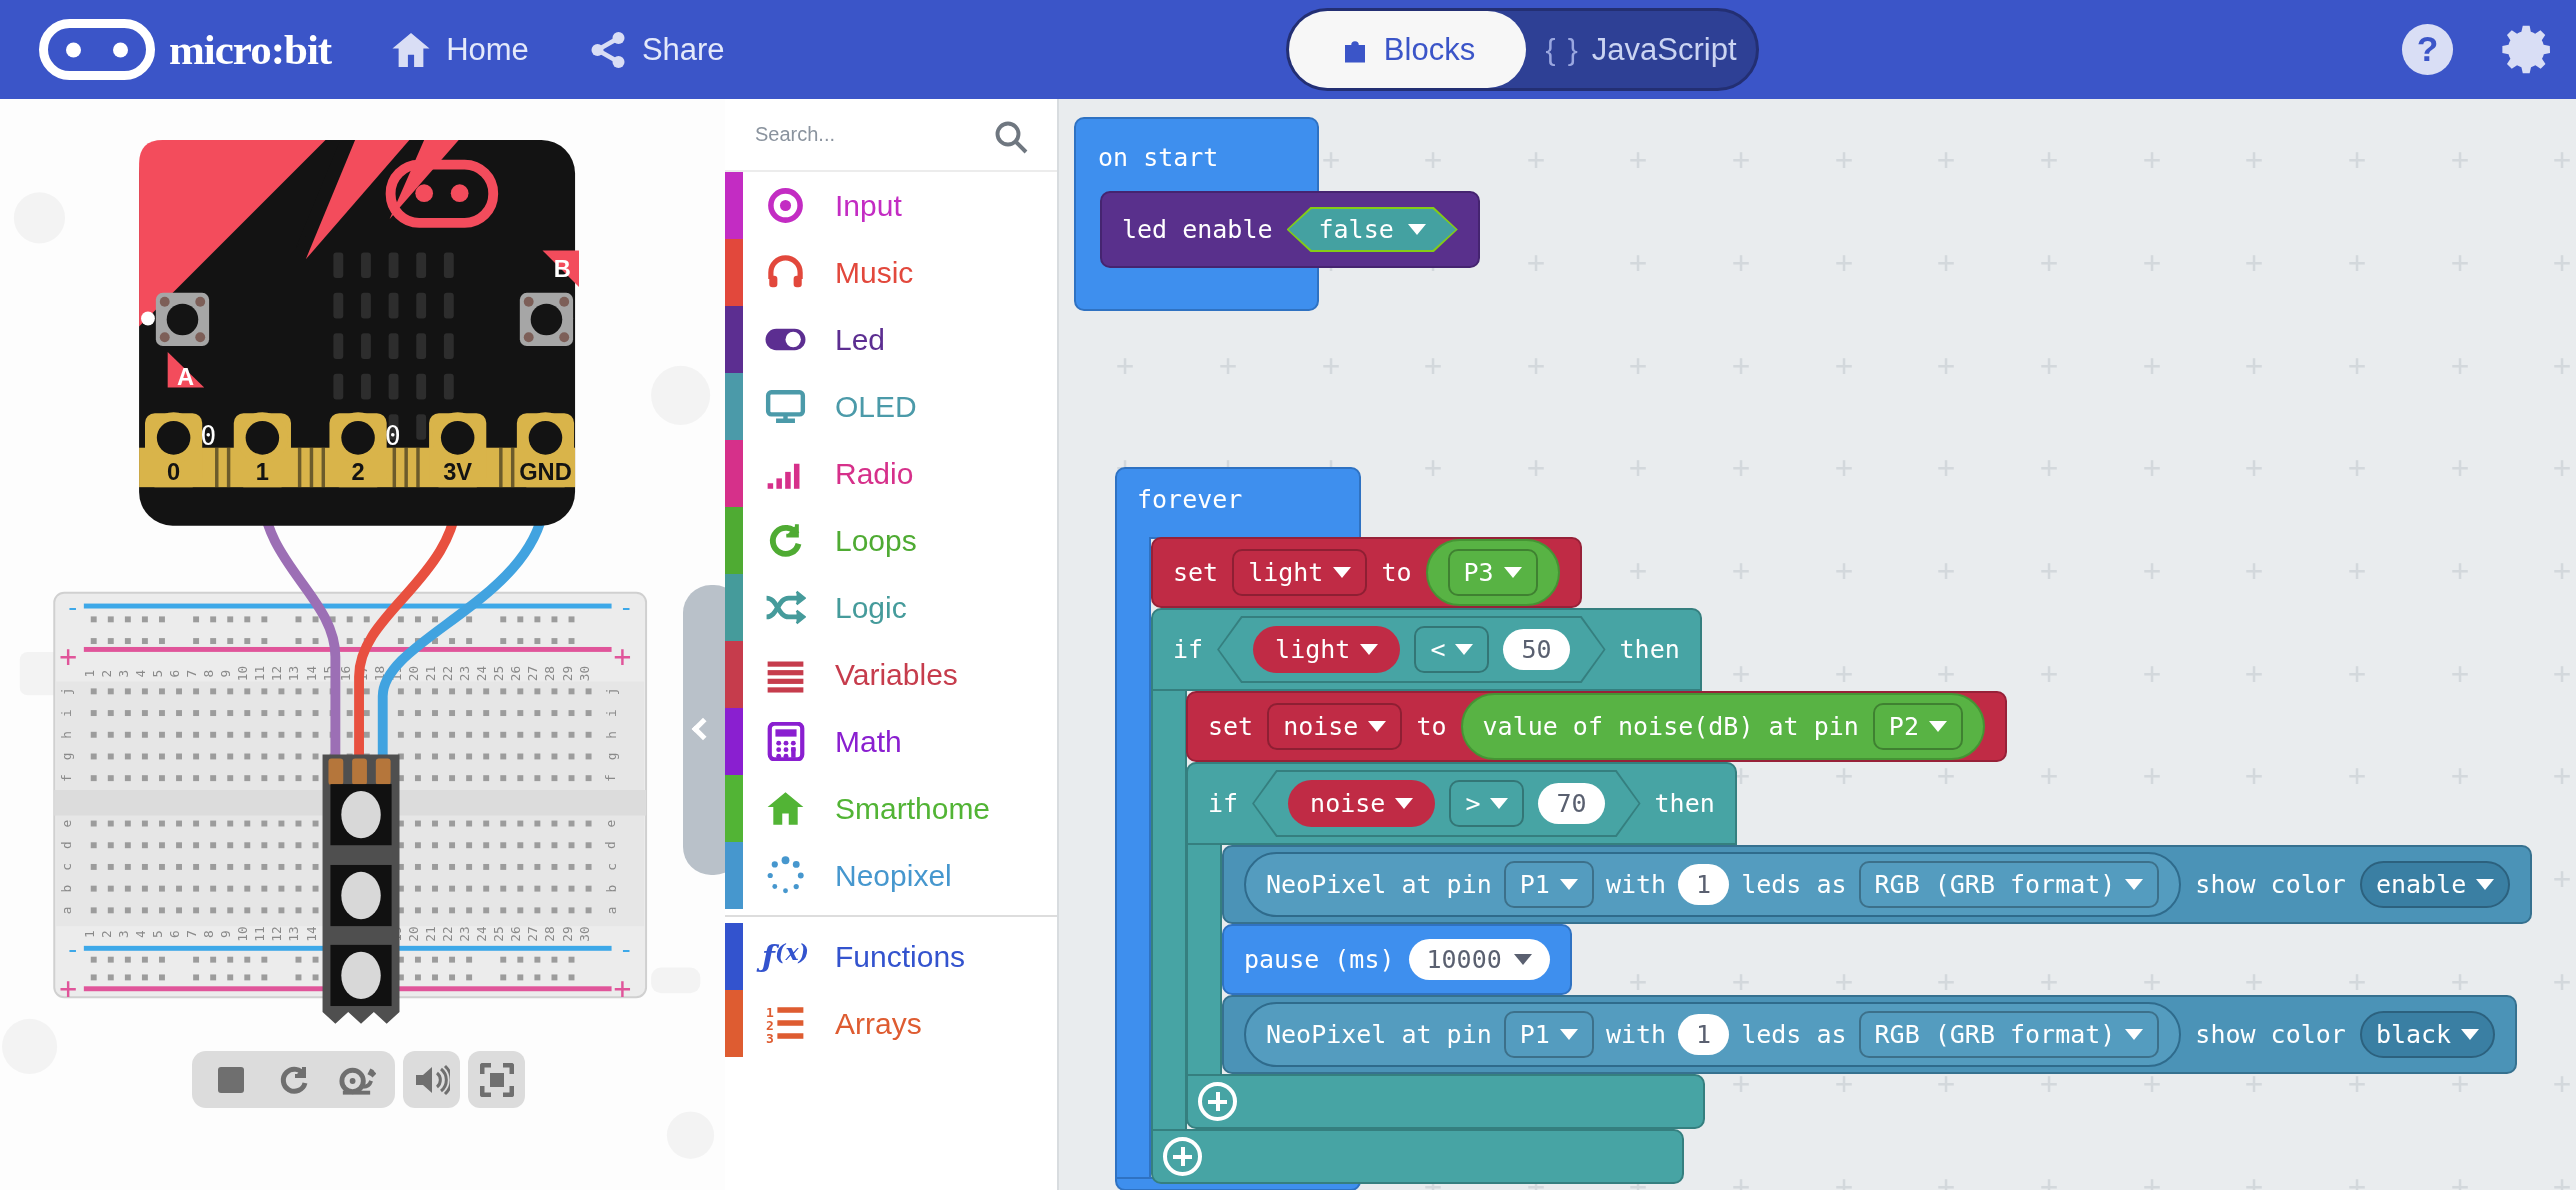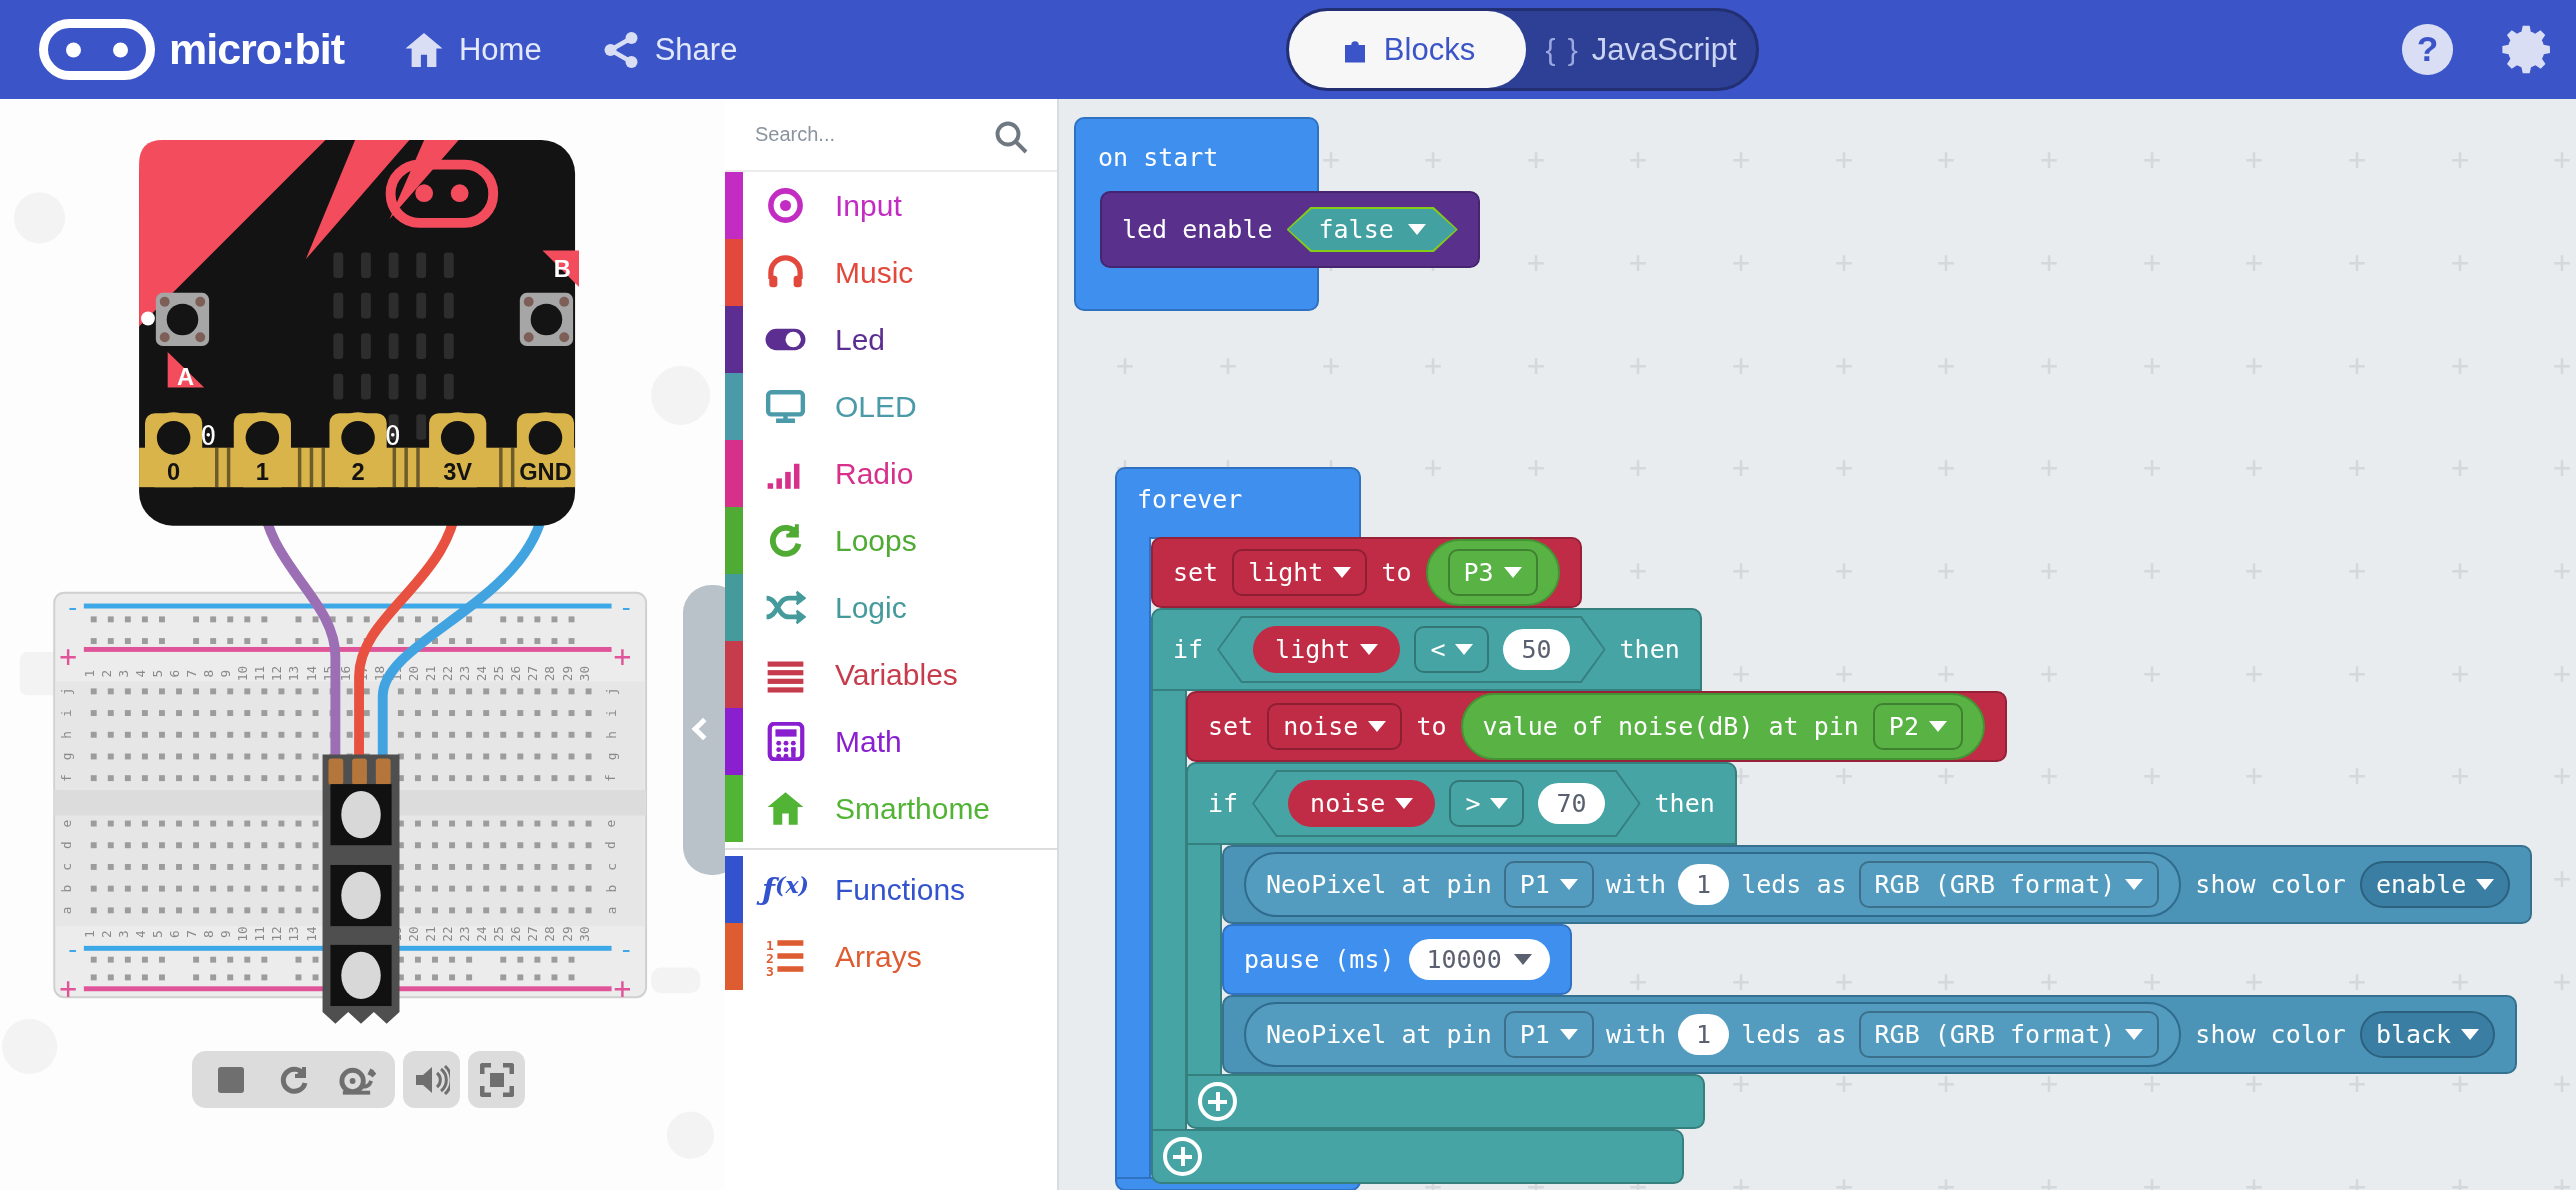--- a/index.html
+++ b/index.html
@@ -1,21 +1,21 @@
 <!DOCTYPE html>
 <html><head>
 <meta charset="utf-8">
 <style>
   * { margin:0; padding:0; box-sizing:border-box; }
   html,body { width:2576px; height:1190px; overflow:hidden; font-family:"Liberation Sans", sans-serif; }
   .app { position:relative; width:2576px; height:1190px; background:#fff; }
 
   
   .header { position:absolute; left:0; top:0; width:2576px; height:99px; background:#3B55C8; display:flex; align-items:center; z-index:30; }
-  .brand { display:flex; align-items:center; gap:14px; margin-left:39px; }
+  .brand { display:flex; align-items:center; gap:14px; margin-left:39px;font-family:Liberation Serif, serif; }
   .brand-logo { width:116px; height:61px; border:9px solid #fff; border-radius:32px; position:relative; }
   .brand-logo .eye { position:absolute; top:50%; transform:translateY(-50%); width:15px; height:15px; background:#fff; border-radius:50%; }
   .brand-logo .eye.l { left:18px; } .brand-logo .eye.r { right:18px; }
   .brand-name { color:#fff; font-size:43px; font-weight:bold; letter-spacing:-1px; }
   .navbtn { display:flex; align-items:center; gap:16px; color:#E4E9FA; font-size:31px; margin-left:61px; cursor:pointer; }
   .navbtn svg { fill:#D9DEF5; }
   .toggle-wrap { position:absolute; left:1286px; top:8px; width:473px; height:83px; background:#2E4095; border:3px solid #232F73; border-radius:986px; display:flex; align-items:center; }
   .toggle-blocks { width:237px; height:77px; background:#F7F7F7; border-radius:986px; display:flex; align-items:center; justify-content:center; gap:14px; color:#3B55C8; font-size:31px; cursor:pointer; }
   .toggle-js { flex:1; display:flex; align-items:center; justify-content:center; gap:12px; font-size:31px; cursor:pointer; }
   .toggle-js .braces { color:#9AA7E0; font-size:30px; letter-spacing:2px; }
@@ -963,20 +963,36 @@
     <div class="cat" style="--c: #52B435;">
         <div class="strip"></div>
       <span class="icon">
           <svg width="39" height="39" viewBox="0 0 24 24" fill="currentColor">
             <path d="M12 2 L23 11 H19.5 V22 H14 V15 H10 V22 H4.5 V11 H1 Z"></path>
           </svg>
         </span>
       <span class="lbl">Smarthome</span>
       </div>
 
+    <div class="cat" style="--c: #4697CE;">
+        <div class="strip"></div>
+      <span class="icon">
+          <svg width="39" height="39" viewBox="0 0 24 24" fill="currentColor">
+            <circle cx="12" cy="2.6" r="2.4"></circle>
+            <circle cx="18.6" cy="5.2" r="2.1"></circle>
+            <circle cx="21.4" cy="12" r="1.8"></circle>
+            <circle cx="18.6" cy="18.8" r="1.6"></circle>
+            <circle cx="12" cy="21.4" r="1.5"></circle>
+            <circle cx="5.4" cy="18.8" r="1.5"></circle>
+            <circle cx="2.6" cy="12" r="1.6"></circle>
+            <circle cx="5.4" cy="5.2" r="1.9"></circle>
+          </svg>
+        </span>
+      <span class="lbl">Neopixel</span>
+      </div>
 
     <div class="tb-divider"></div>
 
 
     <div class="cat" style="--c: #3353CE;">
         <div class="strip"></div>
       <span class="icon" style="font:italic bold 30px 'DejaVu Serif',serif;">ƒ<tspan></tspan><span style="font-size:22px">(x)</span></span>
       <span class="lbl">Functions</span>
       </div>
 

